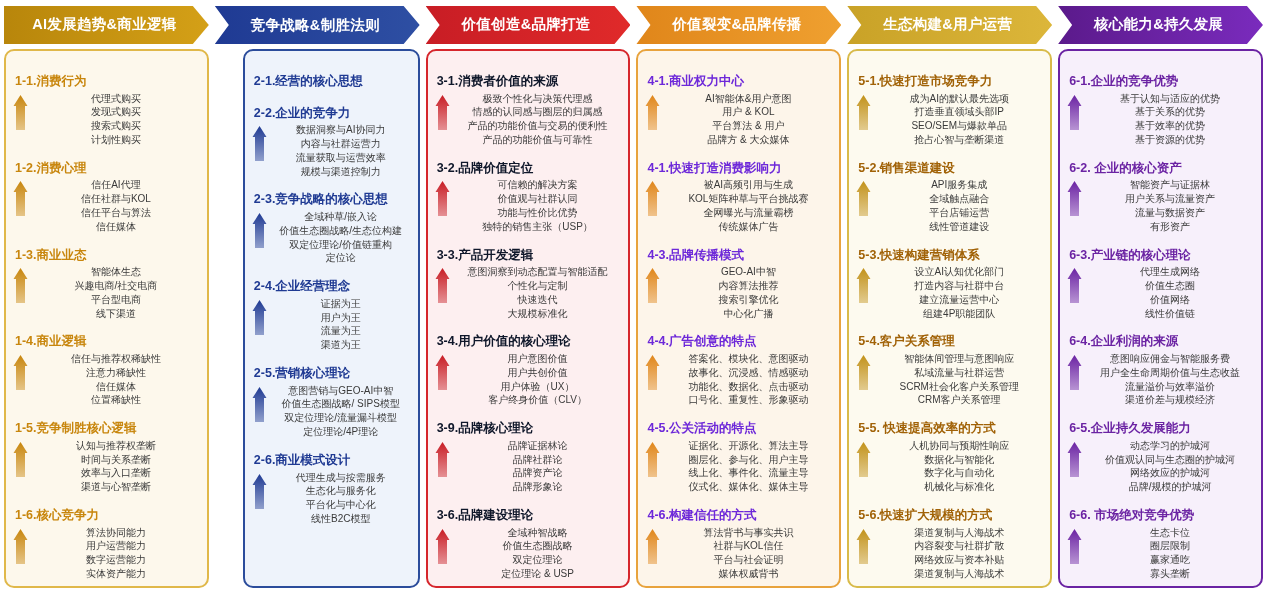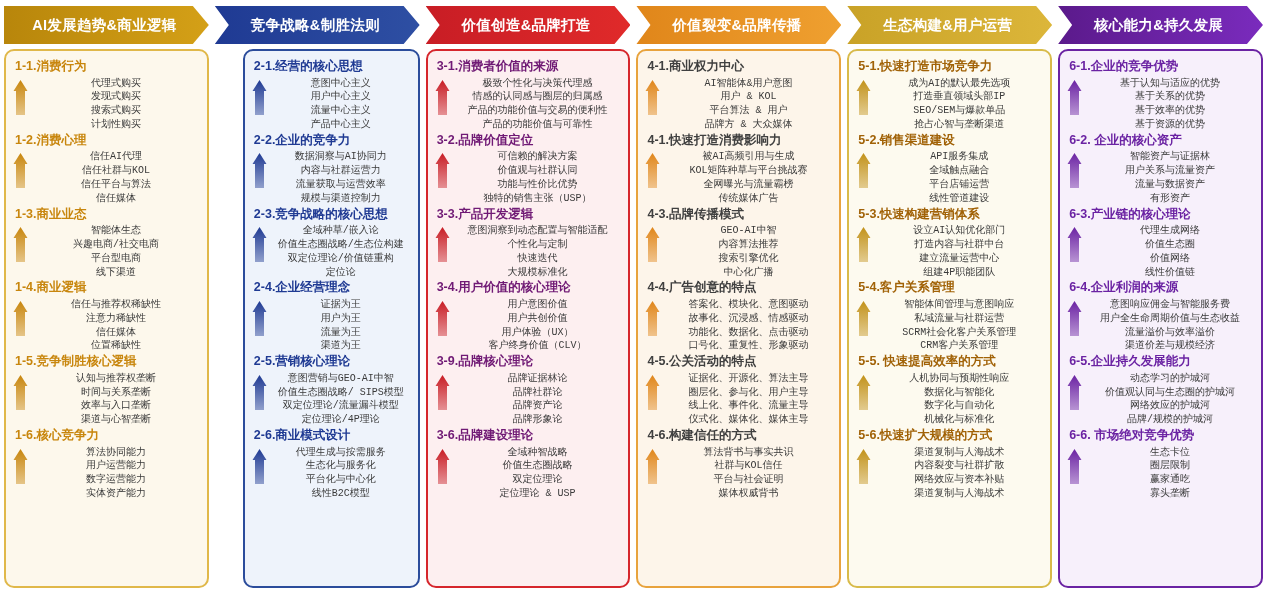--- a/index.html
+++ b/index.html
@@ -41,25 +41,25 @@
     white-space:nowrap;
   }
   .col:first-child .hdr{
     clip-path:polygon(0 0, calc(100% - 16px) 0, 100% 50%, calc(100% - 16px) 100%, 0 100%);
   }
   
   .panel{
     flex:1 1 auto;
     border-radius:10px;
     border:2px solid;
-    padding:8px 7px 6px 7px;
+    padding:23px 7px 6px 7px;
     box-sizing:border-box;
     display:flex;
     flex-direction:column;
-    gap:1px;
+    gap:14px;
     overflow:hidden;
   }
   .block{display:flex;flex-direction:column;}
   .btitle{
     font-size:12.5px;
     font-weight:bold;
     margin:0 0 2px 2px;
     line-height:1.25;
   }
   .brow{
@@ -72,46 +72,45 @@
     width:15px;height:38px;
     margin-top:2px;
   }
   .items{
     flex:1 1 auto;
     display:flex;
     flex-direction:column;
     align-items:center;
     justify-content:center;
     gap:0px;
-    font-family:Liberation Mono, monospace;
   }
   .item{
     font-size:10px;
     line-height:1.38;
     color:#3a3a3a;
     white-space:nowrap;
     text-align:center;
   }
 
   
   .c1 .hdr{background:linear-gradient(90deg,#b8860b,#d4a017);}
   .c1 .panel{background:#fdf8ec;border-color:#e0b84a;}
   .c1 .btitle{color:#c8860d;}
 
   .c2 .hdr{background:linear-gradient(90deg,#1f3a93,#2e4fa3);}
   .c2 .panel{background:#eef3fb;border-color:#2b4c9b;margin-left:28px;}
   .c2 .btitle{color:#1f3a93;}
 
   .c3 .hdr{background:linear-gradient(90deg,#c81d25,#e02a2a);}
   .c3 .panel{background:#fdeff0;border-color:#d6262c;}
-  .c3 .btitle{color:#701a75;}
+  .c3 .btitle{color:#0f172a;}
 
   .c4 .hdr{background:linear-gradient(90deg,#e0861a,#efa030);}
   .c4 .panel{background:#fdf5ea;border-color:#e8a33d;}
-  .c4 .btitle{color:#404040;}
+  .c4 .btitle{color:#6d28d9;}
 
   .c5 .hdr{background:linear-gradient(90deg,#c9a227,#dcb63a);}
   .c5 .panel{background:#fdfaef;border-color:#d8bb4a;}
   .c5 .btitle{color:#a16207;}
 
   .c6 .hdr{background:linear-gradient(90deg,#5b1a8b,#7a2bbd);}
   .c6 .panel{background:#f7f0fb;border-color:#6b23a3;}
   .c6 .btitle{color:#6b23a3;}
 </style>
 </head>
@@ -241,37 +240,20 @@
             </div>
           </div>
         </div>
       </div>
     </div>
     <div class="col c2">
       <div class="hdr">竞争战略&amp;制胜法则</div>
       <div class="panel">
         <div class="block">
           <div class="btitle">2-1.经营的核心思想</div>
-          <div class="brow">
-            <span class="arrow"><svg width="15" height="38" viewBox="0 0 15 38">
-                <defs>
-                  <linearGradient id="g1f3a93" x1="0" y1="1" x2="0" y2="0">
-                    <stop offset="0%" stop-color="#1f3a93" stop-opacity="0.45"></stop>
-                    <stop offset="100%" stop-color="#1f3a93" stop-opacity="1"></stop>
-                  </linearGradient>
-                </defs>
-                <path d="M3 36 L3 12 L0.5 12 L7.5 1 L14.5 12 L12 12 L12 36 Z" fill="url(#g1f3a93)"></path>
-              </svg></span>
-            <div class="items">
-              <div class="item">意图中心主义</div>
-              <div class="item">用户中心主义</div>
-              <div class="item">流量中心主义</div>
-              <div class="item">产品中心主义</div>
-            </div>
-          </div>
         </div>
         <div class="block">
           <div class="btitle">2-2.企业的竞争力</div>
           <div class="brow">
             <span class="arrow"><svg width="15" height="38" viewBox="0 0 15 38">
                 <defs>
                   <linearGradient id="g1f3a93" x1="0" y1="1" x2="0" y2="0">
                     <stop offset="0%" stop-color="#1f3a93" stop-opacity="0.45"></stop>
                     <stop offset="100%" stop-color="#1f3a93" stop-opacity="1"></stop>
                   </linearGradient>

